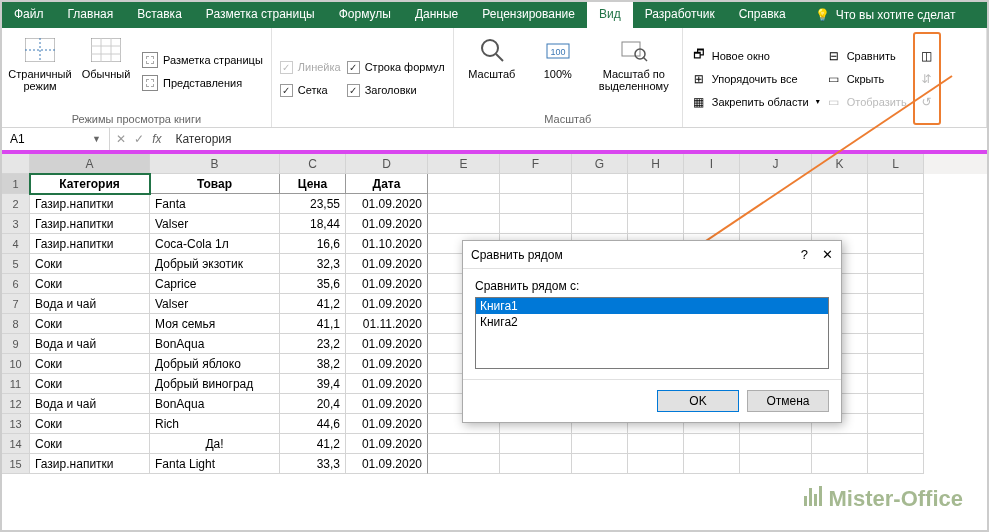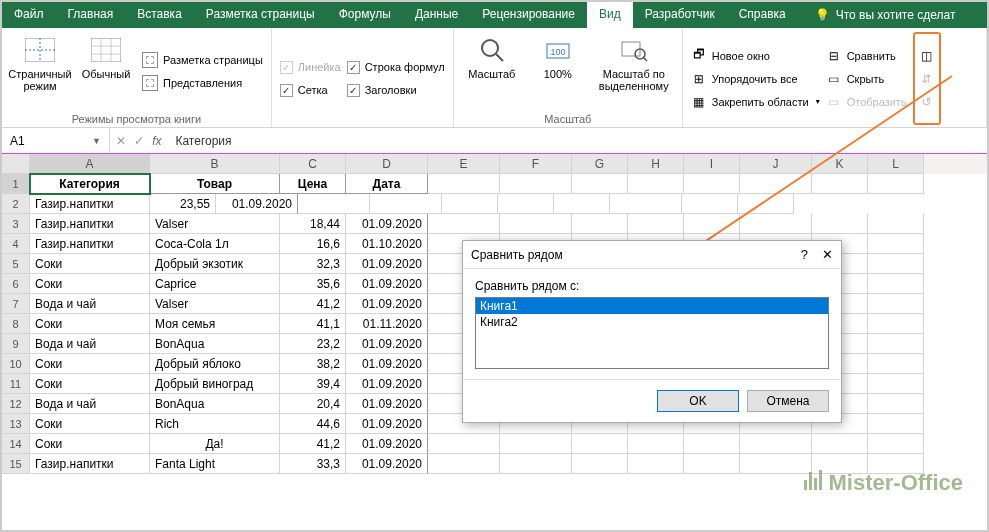--- a/index.html
+++ b/index.html
@@ -22,21 +22,21 @@
 .stack { display: flex; flex-direction: column; gap: 3px; justify-content: center; }
 .small-item { display: flex; align-items: center; gap: 5px; font-size: 11px; cursor: pointer; height: 20px; white-space: nowrap; }
 .ck { width: 13px; height: 13px; border: 1px solid #999; display: inline-flex; align-items: center; justify-content: center; font-size: 10px; color: #333; background: #fff; }
 .ck.disabled { border-color: #ccc; color: #bbb; }
 .small-ico { width: 16px; height: 16px; display: inline-flex; align-items: center; justify-content: center; font-size: 12px; }
 .orange-box { border: 2px solid #ed7d31; border-radius: 3px; padding: 0 4px; position: relative; }
 .pg-ico { width:16px; height:16px; border:1px solid #888; background:#fff; position:relative; }
 .pg-ico::after { content:""; position:absolute; top:3px; left:3px; right:3px; bottom:3px; border:1px dashed #aaa; }
 
 
-.fbar { display: flex; align-items: center; height: 26px; border-bottom: 1px solid #d946ef; }
+.fbar { display: flex; align-items: center; height: 26px; border-bottom: 4px solid #d946ef; }
 .name-box { width: 108px; padding: 0 8px; border-right: 1px solid #d4d4d4; font-size: 12px; height: 100%; display: flex; align-items: center; justify-content: space-between; }
 .name-box .dd { color: #666; font-size: 9px; }
 .fbar-btns { display: flex; align-items: center; padding: 0 6px; gap: 8px; color: #999; }
 .fx { font-style: italic; color: #666; }
 .fbar-input { flex: 1; padding: 0 8px; color: #333; }
 
 
 .grid { position: relative; }
 .col-headers { display: flex; height: 20px; background: #f3f2f1; }
 .corner { width: 28px; border-right: 1px solid #d4d4d4; border-bottom: 1px solid #d4d4d4; background: #e6e6e6; }
@@ -59,21 +59,21 @@
 .dlg-title { display: flex; justify-content: space-between; align-items: center; padding: 6px 8px; border-bottom: 1px solid #e0e0e0; }
 .dlg-title-btns { display: flex; gap: 14px; font-size: 13px; }
 .dlg-body { padding: 10px 12px; }
 .listbox { border: 1px solid #7a7a7a; background: #fff; height: 72px; margin-top: 4px; overflow: hidden; }
 .li { padding: 1px 4px; }
 .li.sel { background: #0078d7; color: #fff; }
 .dlg-btns { display: flex; justify-content: flex-end; gap: 8px; padding: 10px 12px; border-top: 1px solid #e0e0e0; }
 .dlg-btn { width: 82px; height: 22px; border: 1px solid #adadad; background: #e1e1e1; cursor: pointer; font-size: 12px; }
 .dlg-btn.primary { border: 1px solid #0078d7; }
 
-.watermark { position: absolute; right: 24px; bottom: 34px; color: #8fa876; font-size: 22px; font-weight: 600; display: flex; align-items: center; gap: 6px; opacity: .8; }
+.watermark { position: absolute; right: 24px; bottom: 18px; color: #8fa876; font-size: 22px; font-weight: 600; display: flex; align-items: center; gap: 6px; opacity: .8; }
 .watermark .bars span { display:inline-block; width:3px; background:#8fa876; margin:0 1px; }
 </style>
 </head>
 <body>
 
 <div class="tabs">
   <div id="tabs-container" style="display:flex;">
       <div class="tab">Файл</div>
       <div class="tab">Главная</div>
       <div class="tab">Вставка</div>
@@ -276,20 +276,21 @@
         <div class="cell" style="width: 56px;"></div>
         <div class="cell" style="width: 56px;"></div>
         <div class="cell" style="width: 56px;"></div>
         <div class="cell" style="width: 72px;"></div>
         <div class="cell" style="width: 56px;"></div>
         <div class="cell" style="width: 56px;"></div>
       </div>
       <div class="row">
         <div class="rh">2</div>
         <div class="cell" style="width: 120px;">Газир.напитки</div>
+        <div class="cell" style="width: 130px;">Fanta</div>
         <div class="cell num" style="width: 66px;">23,55</div>
         <div class="cell num data-border-r" style="width: 82px;">01.09.2020</div>
         <div class="cell" style="width: 72px;"></div>
         <div class="cell" style="width: 72px;"></div>
         <div class="cell" style="width: 56px;"></div>
         <div class="cell" style="width: 56px;"></div>
         <div class="cell" style="width: 56px;"></div>
         <div class="cell" style="width: 72px;"></div>
         <div class="cell" style="width: 56px;"></div>
         <div class="cell" style="width: 56px;"></div>

